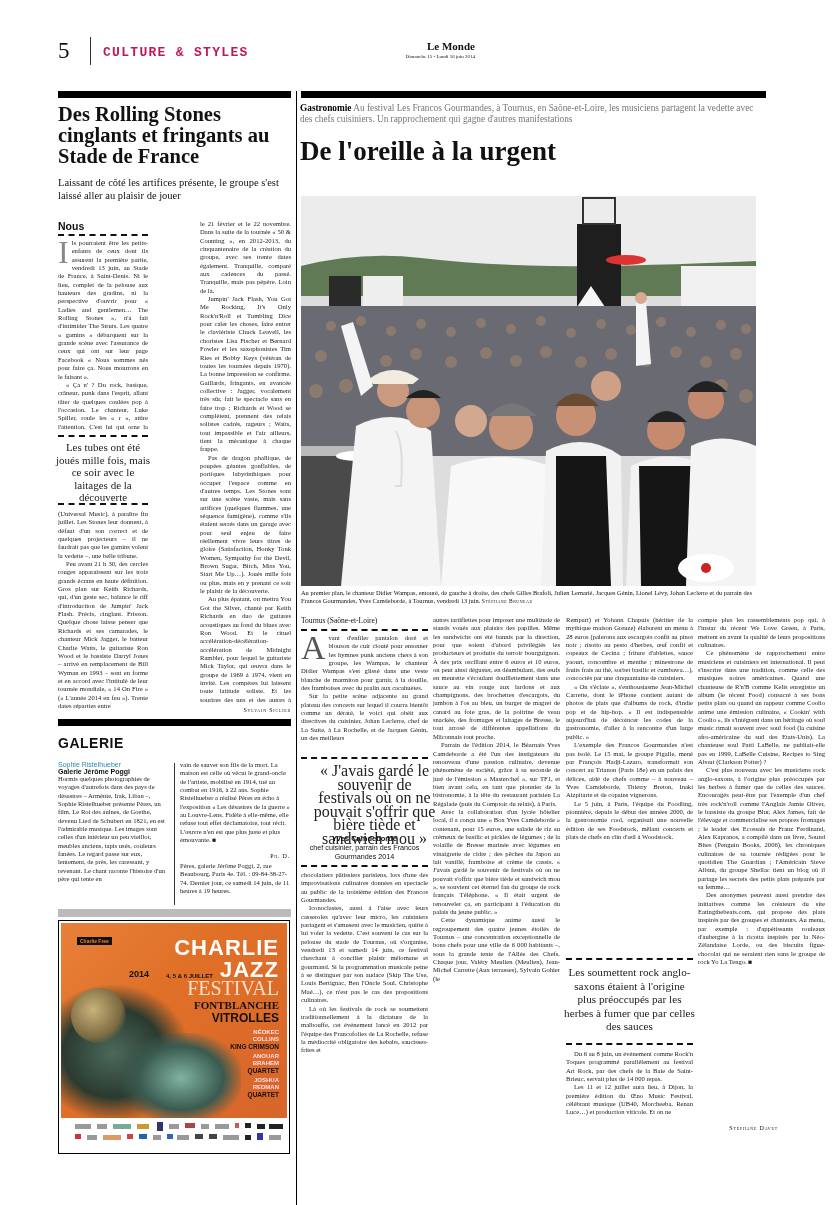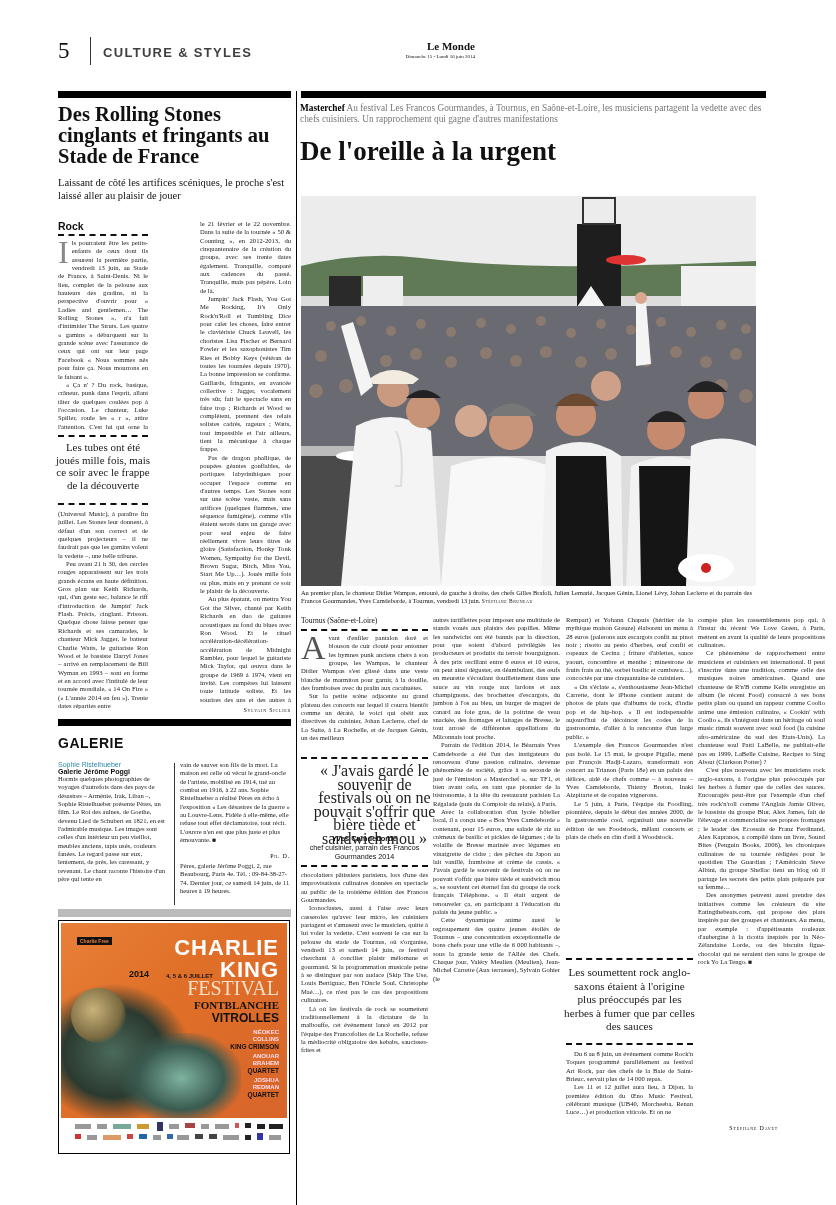--- a/index.html
+++ b/index.html
@@ -3,21 +3,21 @@
 <meta charset="utf-8">
 <style>
   * { box-sizing: border-box; margin: 0; padding: 0; }
   html, body { width: 836px; height: 1205px; background: #fff; overflow: hidden; }
   body { position: relative; font-family: "DejaVu Serif", serif; color: #111; }
   .abs { position: absolute; }
 
   
   .page-num { left: 58px; top: 38px; font-size: 23px; font-family: "Liberation Serif", serif; }
   .header-sep { left: 90px; top: 37px; width: 1px; height: 28px; background: #333; }
-  .section-name { left: 103px; top: 45px; font-size: 13px; letter-spacing: 1.3px; color: #404040; font-weight: bold; font-family: Liberation Sans, sans-serif; }
+  .section-name { left: 103px; top: 45px; font-size: 13px; letter-spacing: 1.3px; color: #be185d; font-weight: bold; font-family: Liberation Mono, monospace; }
   .masthead-logo { position: absolute; left: 420px; top: 40px; width: 55px; font-size: 11px; font-family: "Liberation Serif", serif; font-weight: bold; text-align: right; }
   .masthead-date { position: absolute; left: 345px; top: 54px; width: 130px; font-size: 5px; text-align: right; font-family: "Liberation Serif", serif; }
 
   
   .black-bar { background: #000; height: 7px; }
   .vrule { background: #000; width: 1px; }
 
   
   .rs-title { left: 58px; top: 104px; width: 240px; font-size: 20.5px; line-height: 21px; font-family: "Liberation Serif", serif; }
   .rs-sub { left: 58px; top: 177px; width: 240px; font-size: 10.5px; line-height: 12.5px; font-family: "Liberation Serif", serif; }
@@ -60,34 +60,34 @@
 <div class="abs page-num">5</div>
 <div class="abs header-sep"></div>
 <div class="abs section-name">CULTURE &amp; STYLES</div>
 <div class="masthead-logo" style="left:420px;">Le Monde</div>
 <div class="masthead-date">Dimanche 15 - Lundi 16 juin 2014</div>
 
 <div class="abs black-bar" style="left:58px; top:91px; width:233px;"></div>
 <div class="abs vrule" style="left:296px; top:91px; height:1120px;"></div>
 
 <h2 class="abs rs-title">Des Rolling Stones cinglants et fringants au Stade de France</h2>
-<div class="abs rs-sub">Laissant de côté les artifices scéniques, le proche s'est laissé aller au plaisir de jouer</div>
+<div class="abs rs-sub">Laissant de côté les artifices présente, le groupe s'est laissé aller au plaisir de jouer</div>
 
 <div class="abs" style="left:58px; top:220px; width:90px;">
-  <div class="rubric">Rock</div>
+  <div class="rubric">Nous</div>
   <div class="dashrule" style="margin-top:2px;"></div>
 </div>
 
 <div class="abs col-text" style="left:58px; top:239px; width:90px; height:193px;">
   <span class="dropcap">I</span>
   <p class="noind">ls pourraient être les petits-enfants de ceux dont ils assurent la première partie, vendredi 13 juin, au Stade de France, à Saint-Denis. Ni le lieu, complet de la pelouse aux hauteurs des gradins, ni la perspective d'ouvrir pour « Ladies and gentlemen… The Rolling Stones », n'a fait d'intimider The Struts. Les quatre « gamins » débarquent sur la grande scène avec l'assurance de ceux qui ont sur leur page Facebook « Nous sommes nés pour faire ça. Nous mourrons en le faisant ».</p>
   <p>« Ça n' ? Du rock, basique, crâneur, punk dans l'esprit, allant tâter de quelques coulées pop à l'occasion. Le chanteur, Luke Spiller, roule les « r », attire l'attention. C'est lui qui orne la pochette d'un premier album, Everybody Wants</p>
 </div>
 <div class="abs dashrule" style="left:58px; top:435px; width:90px;"></div>
-<div class="abs pullquote" style="left:55px; top:441px; width:96px; font-size:11px; line-height:12.5px;">Les tubes ont été joués mille fois, mais ce soir avec le frappe de la découverte</div>
+<div class="abs pullquote" style="left:55px; top:441px; width:96px; font-size:11px; line-height:12.5px;">Les tubes ont été joués mille fois, mais ce soir avec le laitages de la découverte</div>
 <div class="abs dashrule" style="left:58px; top:503px; width:90px;"></div>
 <div class="abs col-text" style="left:58px; top:510px; width:90px; height:205px;">
   <p class="noind">(Universal Music), à paraître fin juillet. Les Stones leur donnent, à défaut d'un son correct et de quelques projecteurs – il ne faudrait pas que les gamins volent la vedette –, une belle tribune.</p>
   <p>Peu avant 21 h 30, des cercles rouges apparaissent sur les trois grands écrans en haute définition. Gros plan sur Keith Richards, qui, d'un geste sec, balance le riff d'introduction de Jumpin' Jack Flash. Précis, cinglant. Frisson. Quelque chose laisse penser que Richards et ses camarades, le chanteur Mick Jagger, le batteur Charlie Watts, le guitariste Ron Wood et le bassiste Darryl Jones – arrivé en remplacement de Bill Wyman en 1993 – sont en forme et en accord avec l'intitulé de leur tournée mondiale, « 14 On Fire » (« L'année 2014 en feu »). Trente dates réparties entre</p>
 </div>
 
 <div class="abs col-text" style="left:200px; top:220px; width:91px; height:486px;">
   <p class="noind">le 21 février et le 22 novembre. Dans la suite de la tournée « 50 &amp; Counting », en 2012-2013, du cinquantenaire de la création du groupe, avec ses trente dates également. Tranquille, comparé aux cadences du passé. Tranquille, mais pas pépère. Loin de là.</p>
   <p>Jumpin' Jack Flash, You Got Me Rocking, It's Only Rock'n'Roll et Tumbling Dice pour caler les choses, faire entrer le claviériste Chuck Leavell, les choristes Lisa Fischer et Bernard Fowler et les saxophonistes Tim Ries et Bobby Keys (vétéran de toutes les tournées depuis 1970). La bonne impression se confirme. Gaillards, fringants, en avancée collective : Jagger, vocalement très sûr, fait le spectacle sans en faire trop ; Richards et Wood se complètent, prennent des relais solistes cadrés, rageurs ; Watts, tout impassible et l'air ailleurs, tient la mécanique à chaque frappe.</p>
   <p>Pas de dragon phallique, de poupées géantes gonflables, de portiques labyrinthiques pour occuper l'espace comme en d'autres temps. Les Stones sont sur une scène vaste, mais sans artifices (quelques flammes, une séquence fumigène), comme s'ils étaient serrés dans un garage avec pour seul enjeu de faire réellement vivre leurs titres de gloire (Satisfaction, Honky Tonk Women, Sympathy for the Devil, Brown Sugar, Bitch, Miss You, Start Me Up…). Joués mille fois ou plus, mais en y prenant ce soir le plaisir de la découverte.</p>
@@ -110,21 +110,21 @@
 </div>
 <div class="abs" style="left:58px; top:909px; width:233px; height:8px; background:#bbb;"></div>
 
 <div class="abs ad">
   <div class="ad-art">
     <div class="ad-blob1"></div>
     <div class="ad-blob2"></div>
     <div class="ad-blob3"></div>
     <div style="position:absolute; left:16px; top:14px; background:#111; color:#e8803a; font-size:5px; padding:1px 3px; font-family:'Liberation Sans',sans-serif; font-weight:bold;">Charlie Free</div>
     <div class="ad-t" style="top:12px; font-size:22px; letter-spacing:1px;">CHARLIE</div>
-    <div class="ad-t" style="top:34px; font-size:22px; letter-spacing:1px;">KING</div>
+    <div class="ad-t" style="top:34px; font-size:22px; letter-spacing:1px;">JAZZ</div>
     <div class="ad-t ad-dark" style="top:50px; right:74px; font-size:6px;">4, 5 &amp; 6 JUILLET</div>
     <div class="ad-t ad-dark" style="top:46px; right:138px; font-size:9px;">2014</div>
     <div class="ad-t" style="top:54px; font-size:20px; font-weight:normal; font-family:'Liberation Serif',serif; color:#fbe0c8;">FESTIVAL</div>
     <div class="ad-t ad-dark" style="top:76px; font-size:11px; font-weight:bold; font-family:'Liberation Serif',serif;">FONTBLANCHE</div>
     <div class="ad-t ad-dark" style="top:88px; font-size:12px;">VITROLLES</div>
     <div class="ad-t" style="top:106px; font-size:6px; color:#fde;">NÉOKEC</div>
     <div class="ad-t" style="top:113px; font-size:6px; color:#fde;">COLLINS</div>
     <div class="ad-t ad-dark" style="top:120px; font-size:6.5px;">KING CRIMSON</div>
     <div class="ad-t" style="top:130px; font-size:6px; color:#fde;">ANOUAR</div>
     <div class="ad-t" style="top:137px; font-size:6px; color:#fde;">BRAHEM</div>
@@ -158,21 +158,21 @@
     <div class="logo-chip" style="left:134px; top:16px; width:8px; background:#444;"></div>
     <div class="logo-chip" style="left:148px; top:16px; width:8px; background:#444;"></div>
     <div class="logo-chip" style="left:162px; top:17px; width:16px;"></div>
     <div class="logo-chip" style="left:184px; top:17px; width:6px; background:#222;"></div>
     <div class="logo-chip" style="left:196px; top:15px; width:6px; height:7px; background:#33a;"></div>
     <div class="logo-chip" style="left:208px; top:17px; width:12px;"></div>
   </div>
 </div>
 
 <div class="abs black-bar" style="left:301px; top:91px; width:465px;"></div>
-<div class="abs gastro-kicker"><b>Masterchef</b> <span>Au festival Les Francos Gourmandes, à Tournus, en Saône-et-Loire, les musiciens partagent la vedette avec des chefs cuisiniers. Un rapprochement qui gagne d'autres manifestations</span></div>
+<div class="abs gastro-kicker"><b>Gastronomie</b> <span>Au festival Les Francos Gourmandes, à Tournus, en Saône-et-Loire, les musiciens partagent la vedette avec des chefs cuisiniers. Un rapprochement qui gagne d'autres manifestations</span></div>
 <h1 class="abs gastro-title">De l'oreille à la urgent</h1>
 
 <div class="abs photo">
   <svg width="455" height="390" viewBox="0 0 455 390">
     <rect x="0" y="0" width="455" height="80" fill="#ececec"></rect>
     <path d="M0 70 Q60 55 120 62 T250 70 T455 65 L455 100 L0 100 Z" fill="#5f7a55"></path>
     <rect x="28" y="80" width="32" height="50" fill="#2a2a2a"></rect>
     <rect x="62" y="80" width="40" height="40" fill="#eee"></rect>
     <rect x="276" y="28" width="44" height="110" fill="#1e1e1e"></rect>
     <rect x="282" y="2" width="32" height="26" fill="none" stroke="#333" stroke-width="2"></rect>

